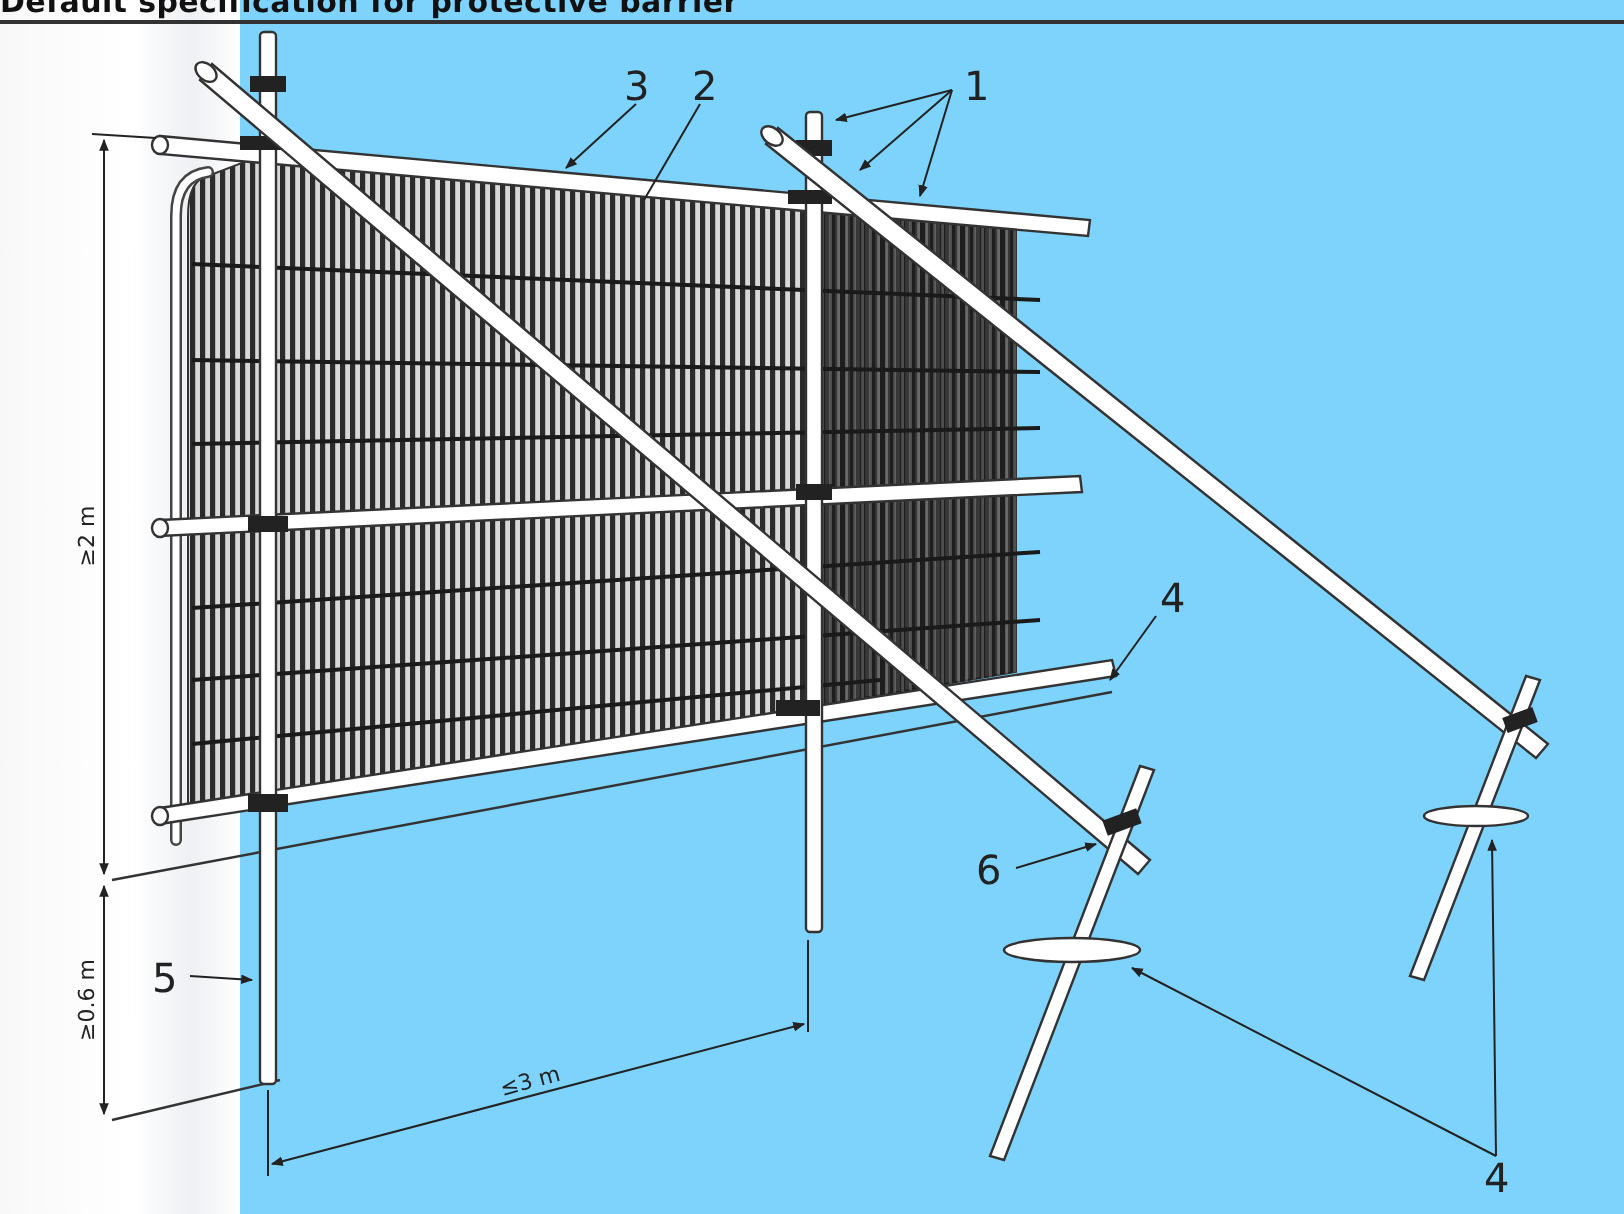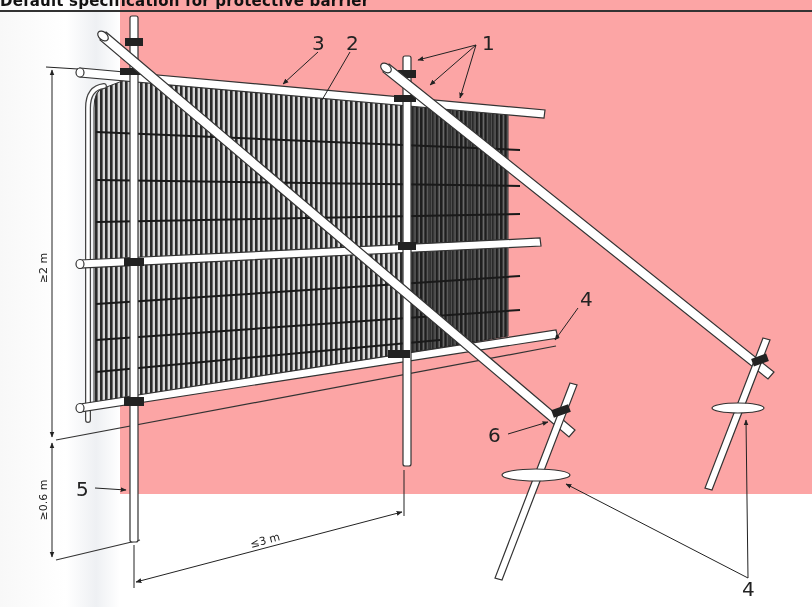--- a/index.html
+++ b/index.html
@@ -1,17 +1,17 @@
 <!DOCTYPE html>
 <html><head>
   <meta charset="utf-8">
   <style>
     html, body { margin: 0; padding: 0; background: #ffffff; }
     body { width: 812px; height: 607px; overflow: hidden; position: relative; font-family: "DejaVu Sans", sans-serif; }
-    .page { position: absolute; left: 0; top: 0; width: 812px; height: 494px; background: #fca5a5; }
+    .page { position: absolute; left: 0; top: 0; width: 812px; height: 607px; background: #7dd3fc; }
     .scan-shade { position: absolute; left: 0; top: 0; width: 120px; height: 607px;
       background: linear-gradient(90deg, #f8f8f8 0%, #ffffff 55%, #eef0f3 80%, #ffffff 100%); }
     .title { position: absolute; left: 0; top: -8px; font-size: 15px; font-weight: bold; color: #111; letter-spacing: 0.2px; white-space: nowrap; }
     .title-rule { position: absolute; left: 0; top: 10px; width: 812px; height: 2px; background: #333; }
     svg { position: absolute; left: 0; top: 0; }
     .lbl { font-family: "DejaVu Sans", sans-serif; fill: #222; }
     .callout { font-size: 20px; }
     .dim { font-size: 11px; }
   </style>
 </head>

